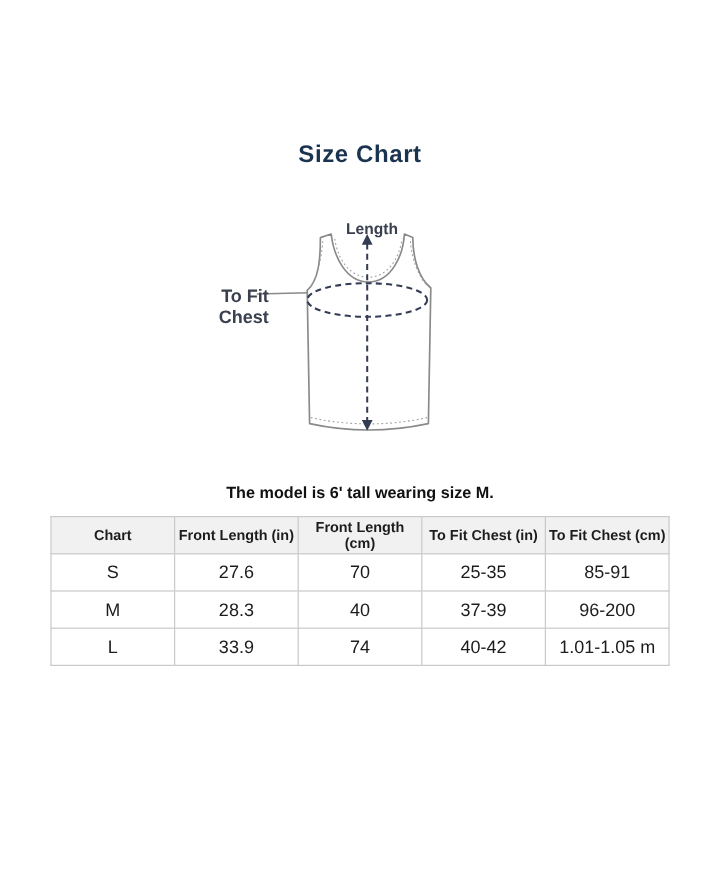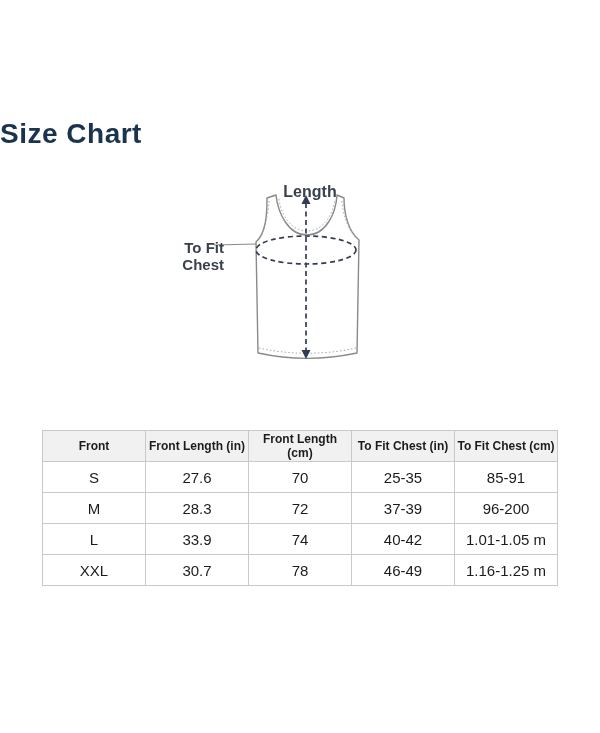--- a/index.html
+++ b/index.html
@@ -5,28 +5,29 @@
   html,body{margin:0;padding:0;background:#ffffff;}
   .page{
     position:relative;
     width:600px;height:733px;
     background:#fff;
     font-family:"Liberation Sans",sans-serif;
     overflow:hidden;
   }
   .title{
     position:absolute;left:0;top:118px;width:600px;
-    font-size:28px;font-weight:bold;letter-spacing:.5px;
+    text-align:center;
+    font-size:20px;font-weight:bold;letter-spacing:.5px;
     color:var(--navy,#1a334f);
   }
   .diagram{position:absolute;left:140px;top:183px;width:240px;height:190px;}
   .diagram svg{position:absolute;left:0;top:0;}
   .length-label{
     position:absolute;left:270px;top:183px;width:80px;
-    text-align:center;font-size:16px;font-weight:bold;
+    text-align:center;font-size:13px;font-weight:bold;
     color:var(--label,#3a404e);
   }
   .chest-label{
     position:absolute;left:140px;top:239px;width:84px;
     text-align:right;font-size:15px;font-weight:bold;
     color:var(--label,#3a404e);
   }
   .model-note{
     position:absolute;left:0;top:403px;width:600px;
     text-align:center;font-size:13.5px;font-weight:bold;
@@ -81,56 +82,50 @@
       <line x1="166" y1="20" x2="166" y2="168" stroke="#343c55" stroke-width="1.7" stroke-dasharray="5,3.5"></line>
       <path d="M166,12 L161.5,21 L170.5,21 Z" fill="#343c55"></path>
       <path d="M166,176 L161.5,167 L170.5,167 Z" fill="#343c55"></path>
       <ellipse cx="166" cy="67" rx="50" ry="14" fill="none" stroke="#343c55" stroke-width="1.7" stroke-dasharray="5,3.5"></ellipse>
     </svg>
   </div>
 
   <div class="length-label">Length</div>
   <div class="chest-label">To Fit Chest</div>
 
+  <div class="model-note">The model is 6' tall wearing size M.</div>
 
   <table class="size-table">
       <thead>
         <tr>
-          <th>Front</th>
+          <th>Chart</th>
           <th>Front Length (in)</th>
           <th>Front Length (cm)</th>
           <th>To Fit Chest (in)</th>
           <th>To Fit Chest (cm)</th>
         </tr>
       </thead>
       <tbody>
         <tr>
           <td>S</td>
           <td>27.6</td>
           <td>70</td>
           <td>25-35</td>
           <td>85-91</td>
         </tr>
         <tr>
           <td>M</td>
           <td>28.3</td>
-          <td>72</td>
+          <td>40</td>
           <td>37-39</td>
           <td>96-200</td>
         </tr>
         <tr>
           <td>L</td>
           <td>33.9</td>
           <td>74</td>
           <td>40-42</td>
           <td>1.01-1.05 m</td>
         </tr>
-        <tr>
-          <td>XXL</td>
-          <td>30.7</td>
-          <td>78</td>
-          <td>46-49</td>
-          <td>1.16-1.25 m</td>
-        </tr>
       </tbody>
     </table>
 
 </div>
 
 </body></html>

